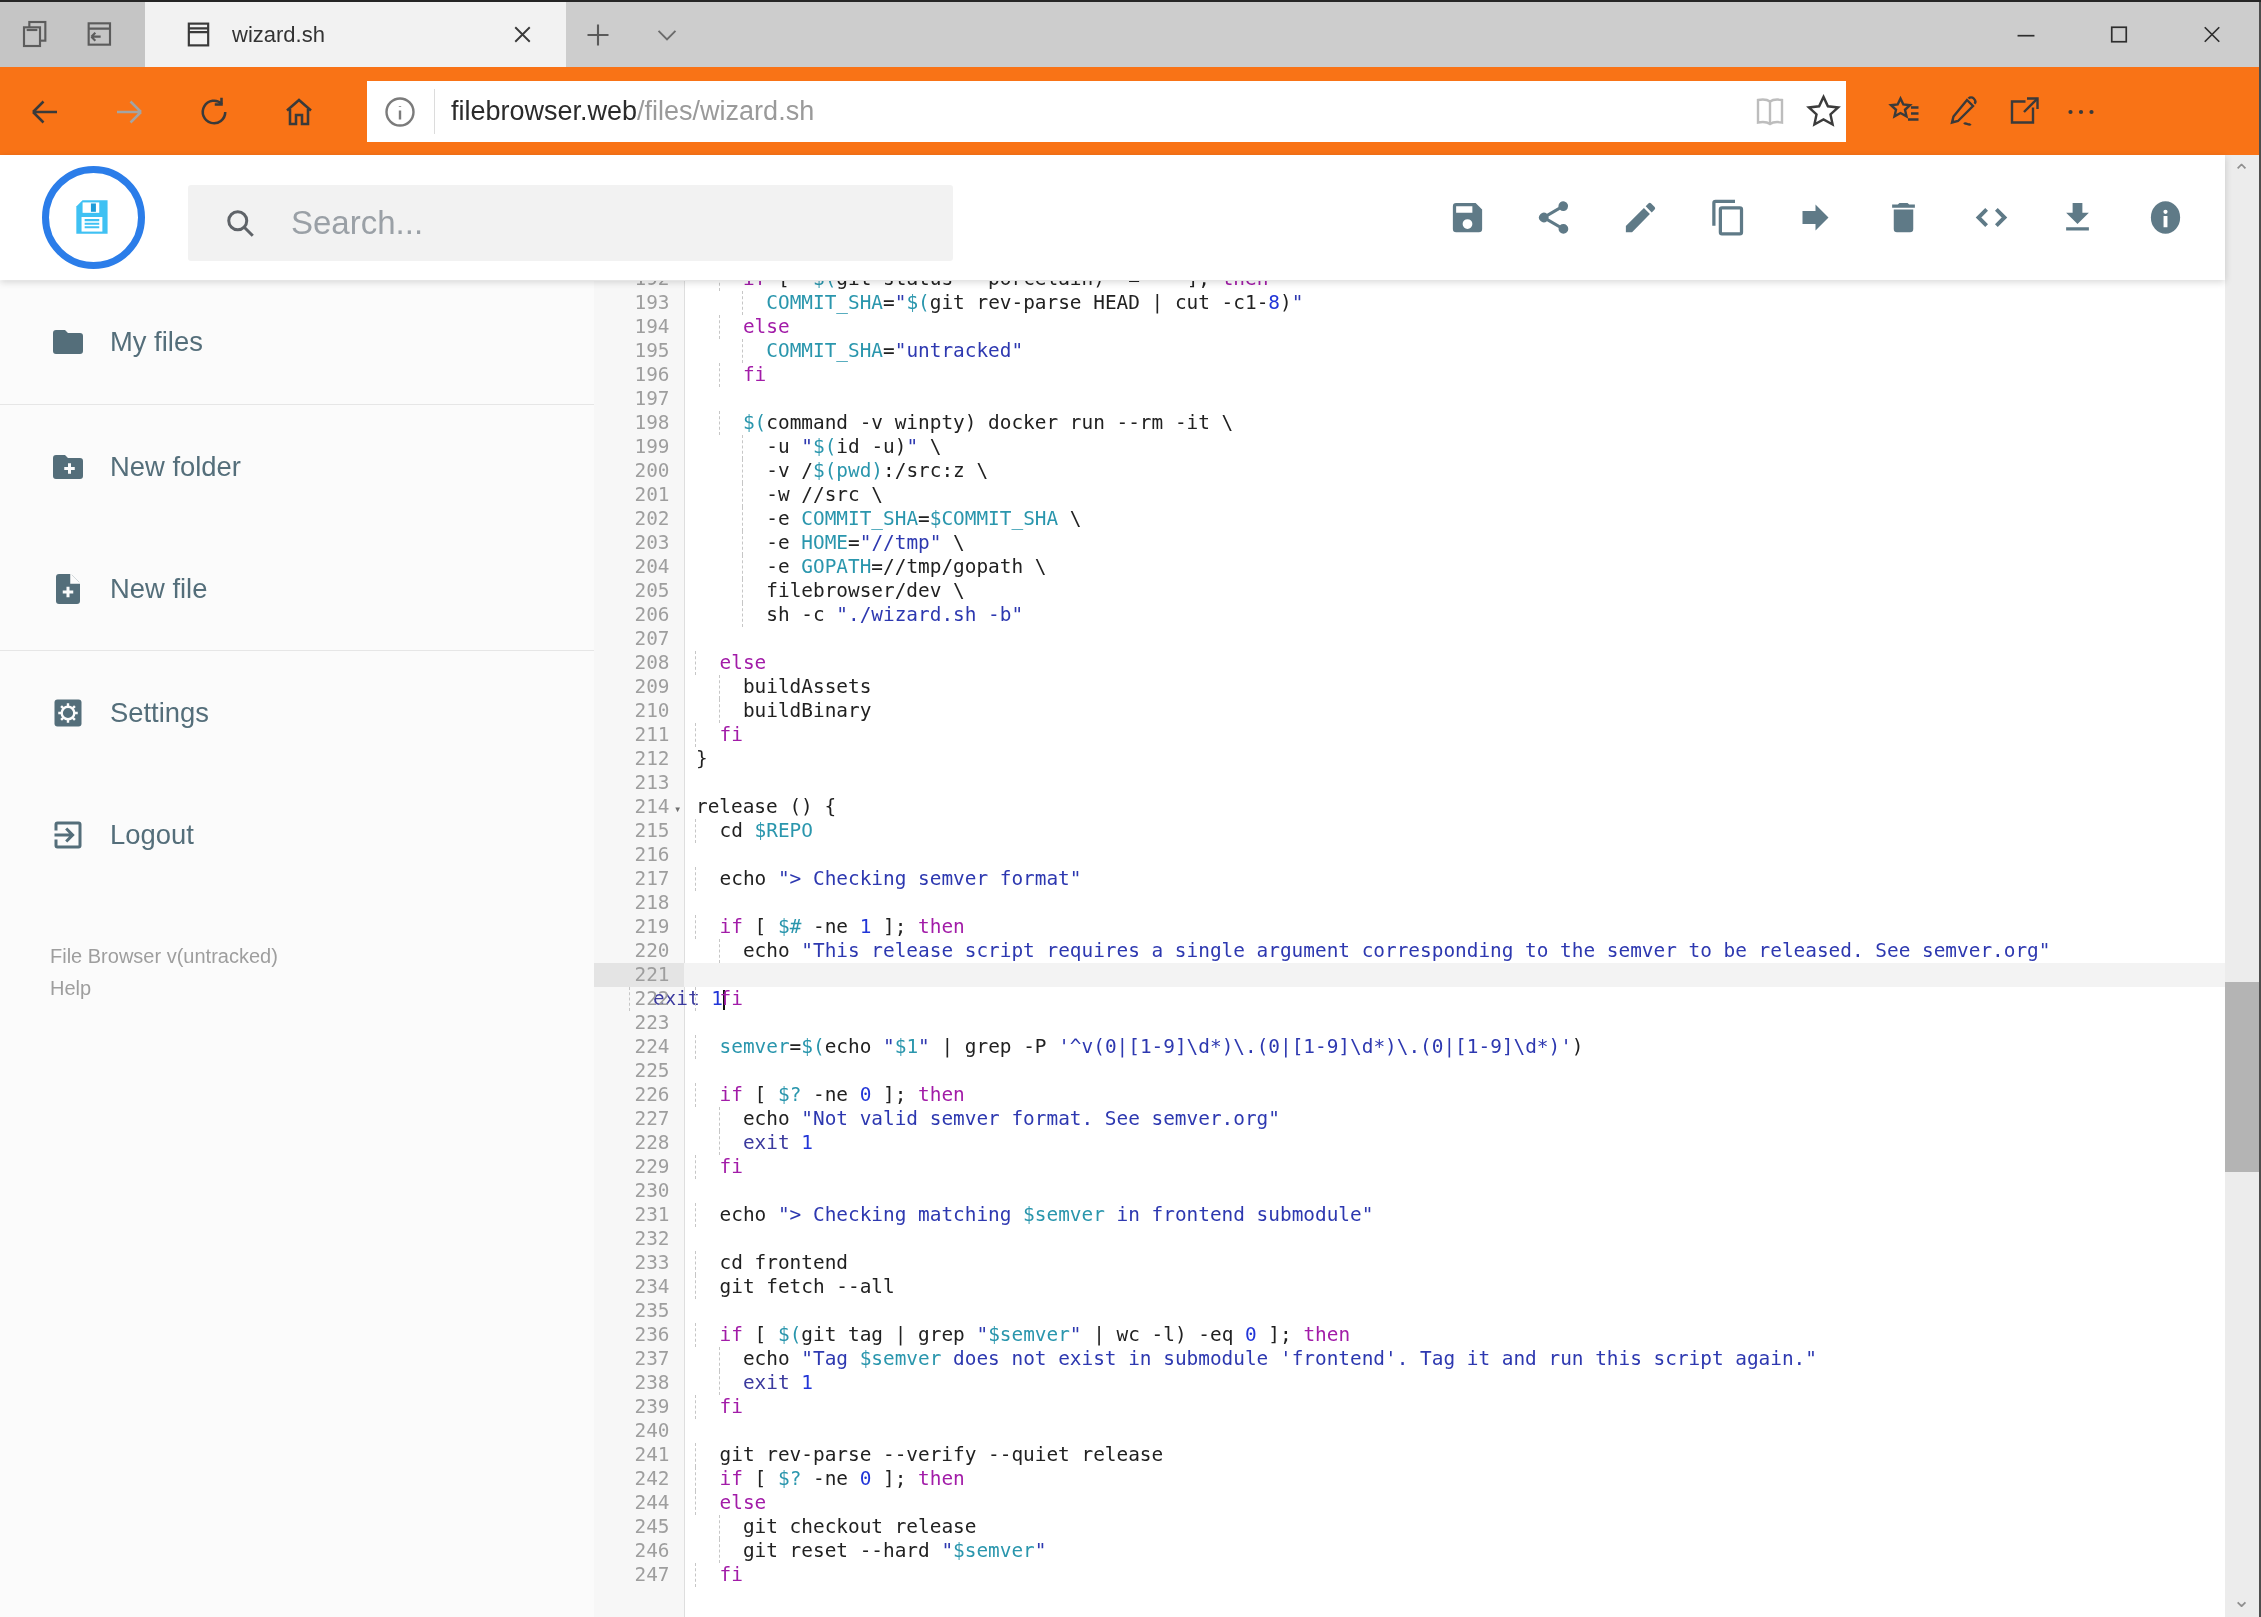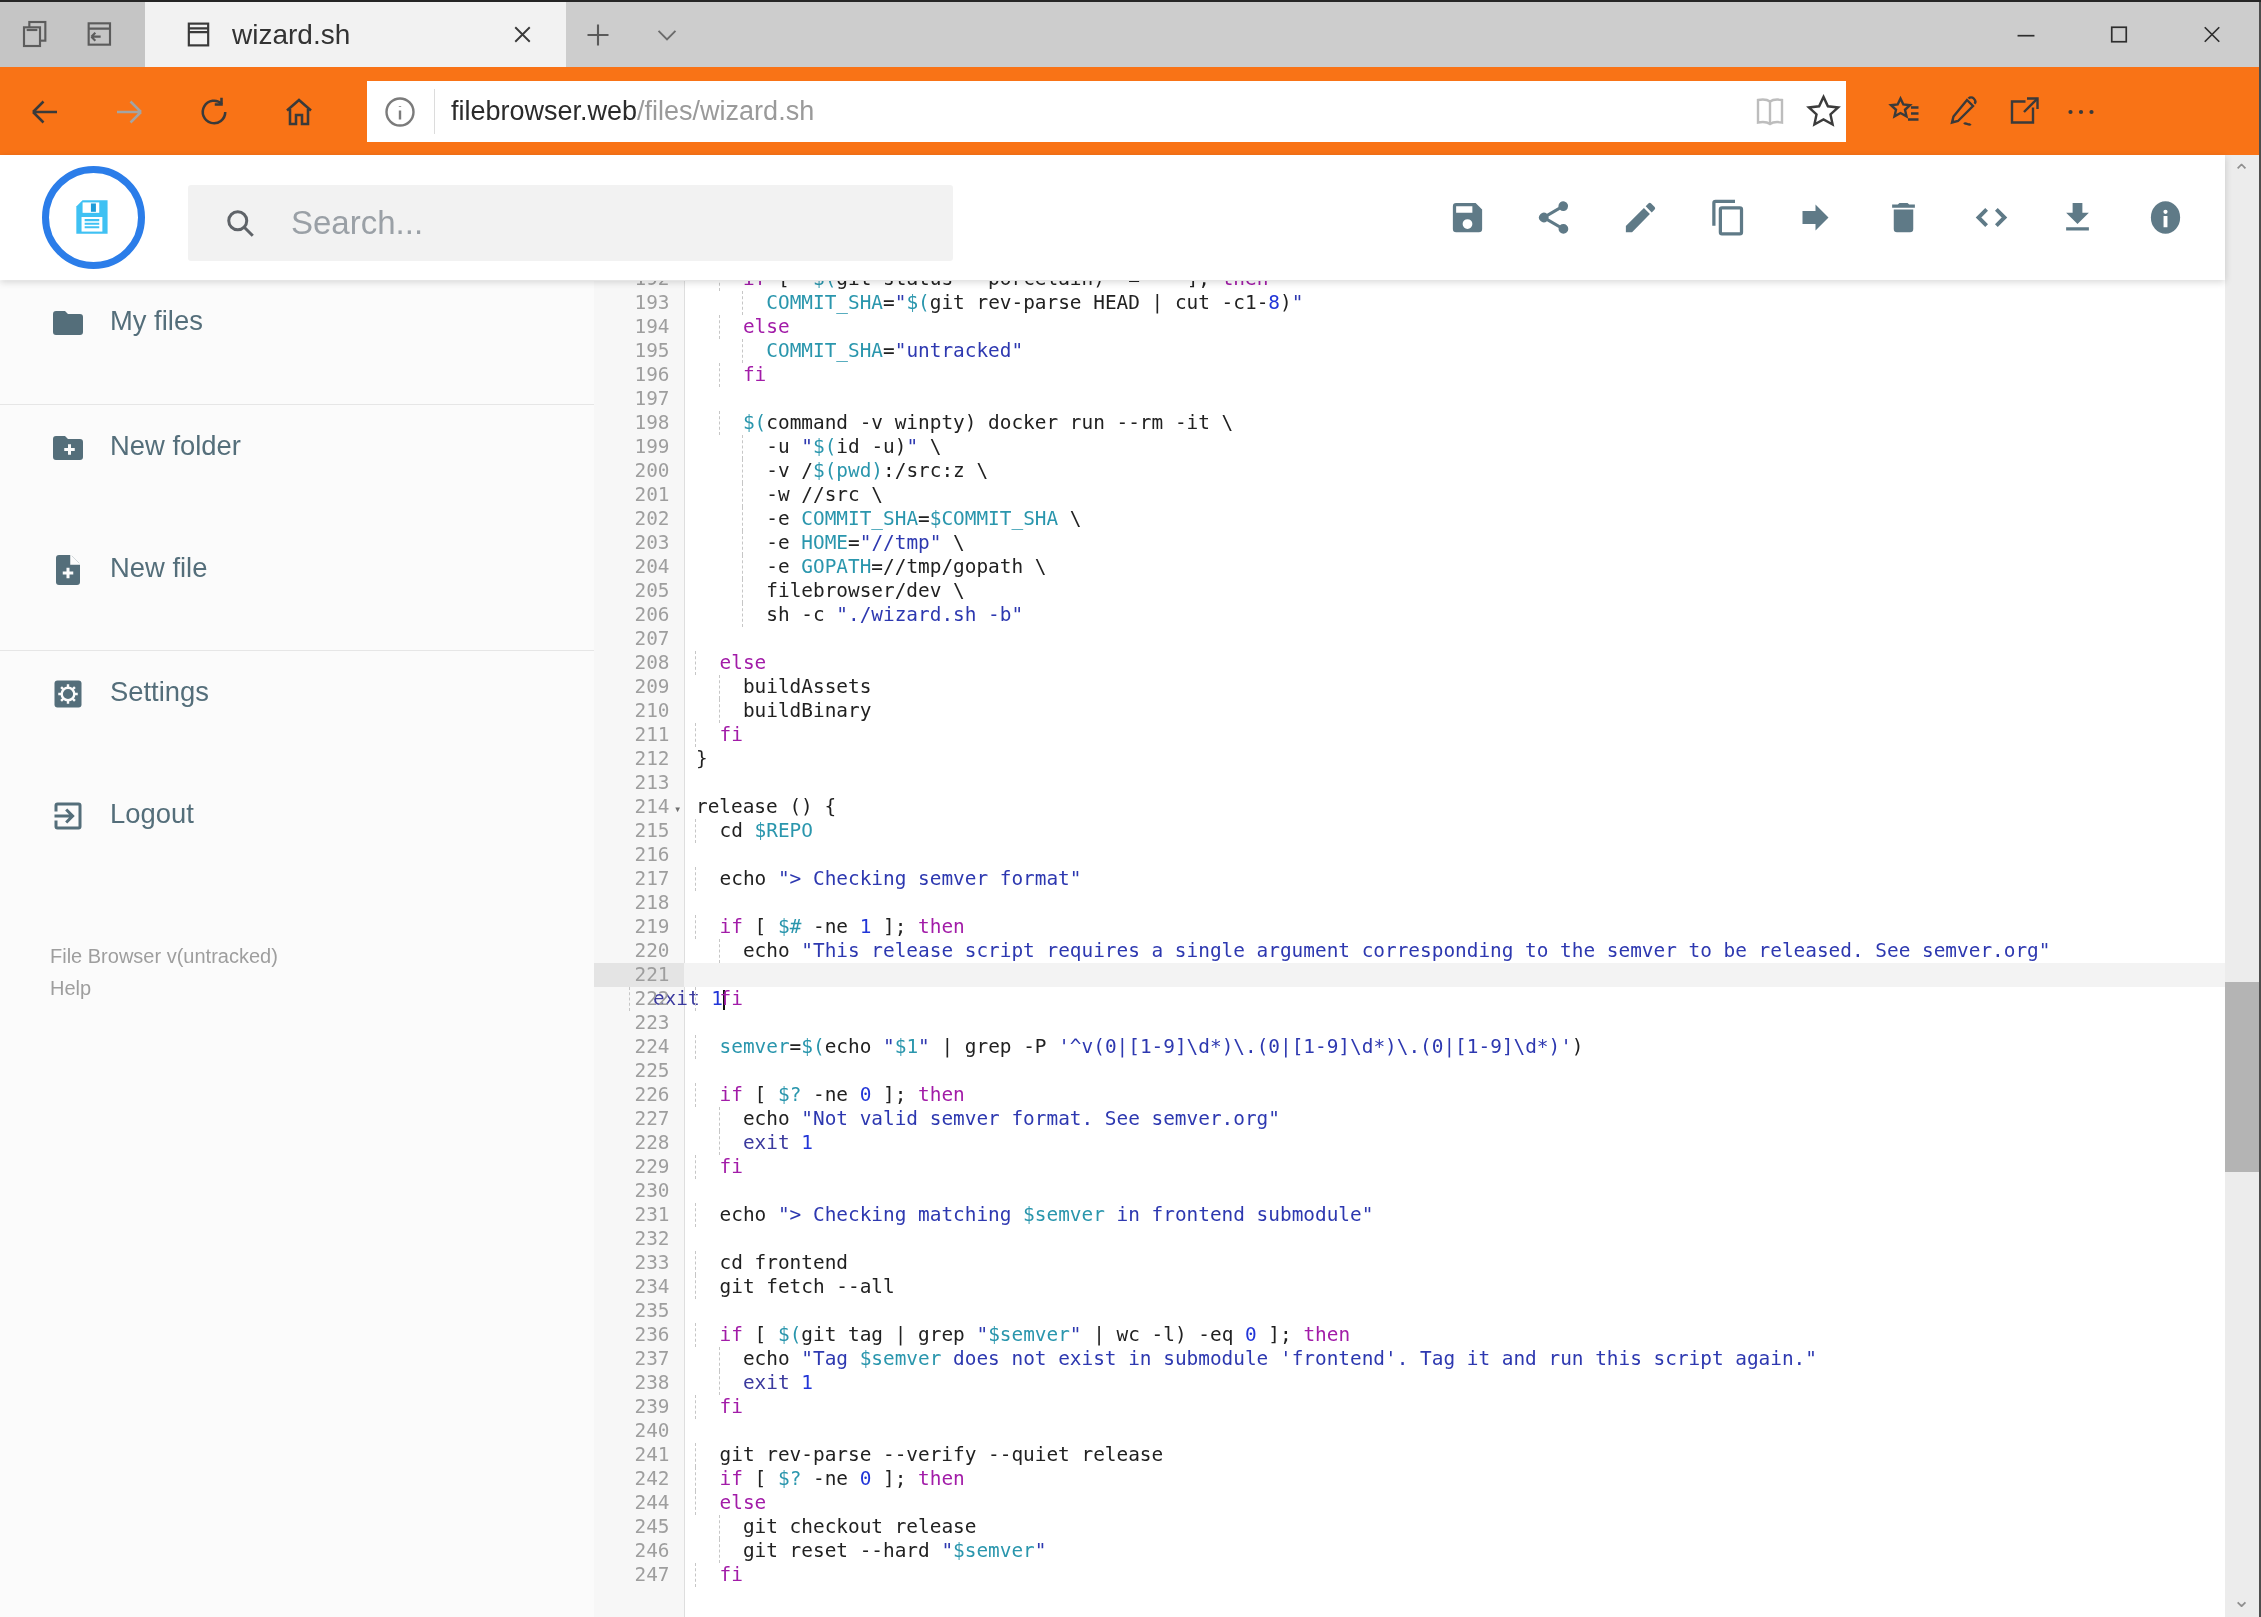--- a/index.html
+++ b/index.html
@@ -6,21 +6,21 @@
   #root{position:relative;width:2261px;height:1617px;background:#fff;overflow:hidden;
         font-family:"Liberation Sans",sans-serif;border-top:2.4px solid #262626;box-sizing:border-box;}
   #root:after{content:"";position:absolute;top:0;right:0;bottom:0;width:2.4px;background:#4d4d4d;z-index:99;}
 
   
   .tabbar{position:absolute;left:0;top:0;width:100%;height:65px;background:#cdcdcd;}
   .tab-left{position:absolute;left:0;top:0;width:145px;height:65px;background:#c5c5c5;border-right:0.8px solid #b3b3b3;}
   .tabicon{position:absolute;top:16px;width:32px;height:32px;color:#5c5c5c;}
   .active-tab{position:absolute;left:145px;top:0;width:421px;height:65px;background:#f2f2f2;display:flex;align-items:center;}
   .doc-ic{position:absolute;left:39px;top:18px;width:29px;height:29px;color:#3a3a3a;}
-  .tab-title{position:absolute;left:87px;top:0;line-height:65px;font-size:28px;color:#333;}
+  .tab-title{position:absolute;left:87px;top:0;line-height:65px;font-size:22px;color:#333;}
   .tab-close{position:absolute;right:29px;top:18px;width:29px;height:29px;color:#3a3a3a;}
   .newtab{position:absolute;left:580px;top:14.5px;width:36px;height:36px;color:#5a5a5a;}
   .tabpreview{position:absolute;left:651px;top:18px;width:32px;height:29px;color:#6b6b6b;}
   .winctl{position:absolute;top:18px;width:32px;height:29px;color:#2e2e2e;}
 
   
   .navbar{position:absolute;left:0;top:65px;width:100%;height:89px;background:#f97316;border-bottom:0.8px solid #d8d8d8;box-sizing:border-box;}
   .nav-ic{position:absolute;top:27px;width:36px;height:36px;color:#3a3a3a;}
   .urlbox{position:absolute;left:367px;top:13.7px;width:1479px;height:61px;background:#fff;}
   .url-info{position:absolute;left:14.5px;top:13px;width:36px;height:36px;color:#7b7b7b;}
@@ -35,21 +35,21 @@
              box-shadow:0 2.4px 7.3px rgba(0,0,0,.16);z-index:5;}
   .logo{position:absolute;left:42px;top:10.5px;width:89px;height:89px;border:7.3px solid #2b7de9;border-radius:50%;background:#fff;}
   .searchbox{position:absolute;left:188px;top:30px;width:765px;height:76px;background:#f2f2f2;border-radius:3.2px;}
   .search-ic{position:absolute;left:34px;top:20px;width:36px;height:36px;color:#5f6368;}
   .search-ph{position:absolute;left:103px;top:0;line-height:76px;font-size:33px;color:#9aa0a6;}
   .tbtn{position:absolute;top:33px;width:58px;height:58px;color:#5f7a87;}
   .tbtn svg{width:39px;height:39px;margin:9.7px;}
 
   
   .sidebar{position:absolute;left:0;top:279px;width:594px;bottom:0;background:#fbfbfb;}
-  .sb-item{position:absolute;left:0;width:100%;height:73px;display:flex;align-items:flex-start;cursor:pointer;}
+  .sb-item{position:absolute;left:0;width:100%;height:73px;display:flex;align-items:center;cursor:pointer;}
   .sb-item svg{width:36px;height:36px;margin-left:50px;color:#546e7a;flex:none;}
   .sb-label{margin-left:24px;font-size:27.4px;color:#546e7a;}
   .sb-div{position:absolute;left:0;width:100%;height:0.8px;background:#e6e6e6;}
   .sb-meta{position:absolute;left:50px;font-size:20px;color:#9e9e9e;}
 
   
   .editor{position:absolute;left:594px;top:279px;right:36px;bottom:0;background:#fff;overflow:hidden;}
   .gutcol{position:absolute;left:0;top:0;bottom:0;width:90px;background:#f7f7f7;border-right:0.8px solid #dedede;}
   .cm-row{position:relative;height:24px;display:flex;white-space:pre;}
   .cm-row.active{background:#f3f3f3;flex-direction:column;}

